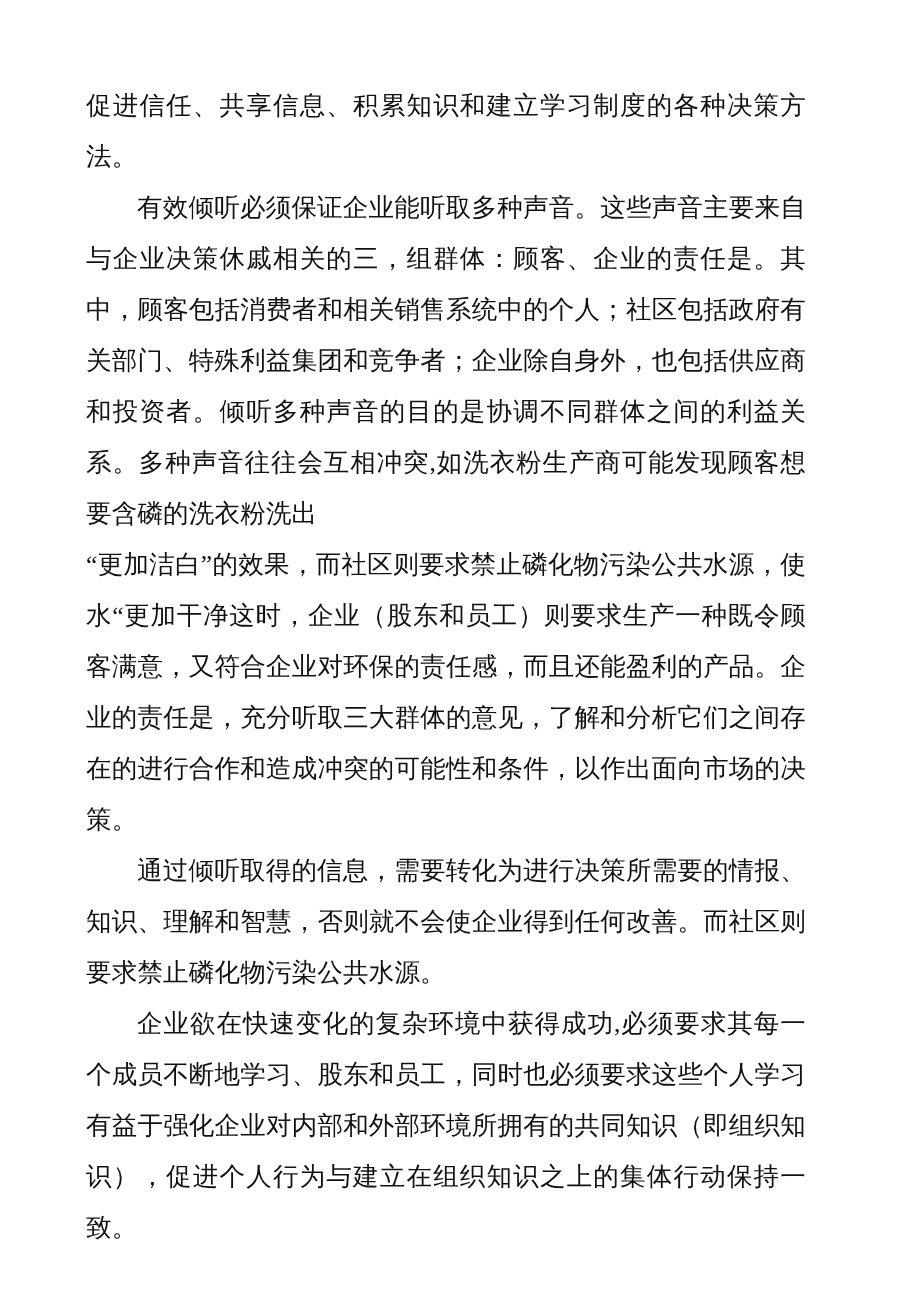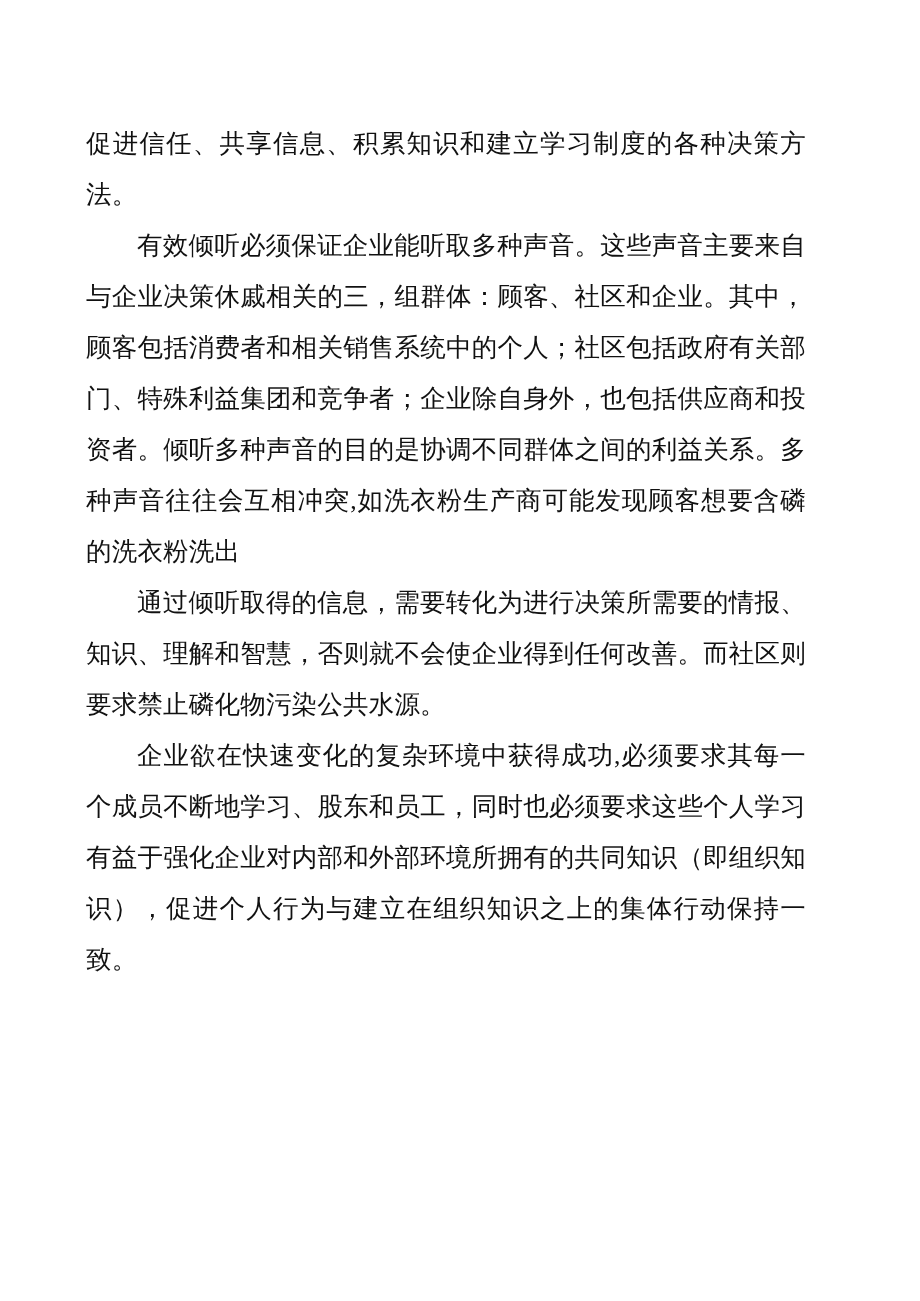--- a/index.html
+++ b/index.html
@@ -12,21 +12,21 @@
     height: 1301px;
     font-family: "Liberation Serif", "DejaVu Serif", serif;
     color: #000000;
     overflow: hidden;
   }
   .page {
     position: relative;
     width: 892px;
     height: 1301px;
     box-sizing: border-box;
-    padding: 118px 86px 60px 86px;
+    padding: 80px 86px 60px 86px;
     background: #ffffff;
   }
   .doc-body {
     font-size: 25.5px;
     line-height: 51px;
     text-align: justify;
     text-justify: inter-ideograph;
     letter-spacing: 0.2px;
     color: #111111;
   }
@@ -41,17 +41,18 @@
     margin: 0;
     text-indent: 2em;
   }
 </style>
 </head>
 <body>
 
 <div class="page">
   <div class="doc-body">
     <p class="para">促进信任、共享信息、积累知识和建立学习制度的各种决策方法。</p>
-    <p class="para indent">有效倾听必须保证企业能听取多种声音。这些声音主要来自与企业决策休戚相关的三，组群体：顾客、社区和企业。其中，顾客包括消费者和相关销售系统中的个人；社区包括政府有关部门、特殊利益集团和竞争者；企业除自身外，也包括供应商和投资者。倾听多种声音的目的是协调不同群体之间的利益关系。多种声音往往会互相冲突,如洗衣粉生产商可能发现顾客想要含磷的洗衣粉洗出</p>
+    <p class="para indent">有效倾听必须保证企业能听取多种声音。这些声音主要来自与企业决策休戚相关的三，组群体：顾客、企业的责任是。其中，顾客包括消费者和相关销售系统中的个人；社区包括政府有关部门、特殊利益集团和竞争者；企业除自身外，也包括供应商和投资者。倾听多种声音的目的是协调不同群体之间的利益关系。多种声音往往会互相冲突,如洗衣粉生产商可能发现顾客想要含磷的洗衣粉洗出</p>
+    <p class="para">“更加洁白”的效果，而社区则要求禁止磷化物污染公共水源，使水“更加干净这时，企业（股东和员工）则要求生产一种既令顾客满意，又符合企业对环保的责任感，而且还能盈利的产品。企业的责任是，充分听取三大群体的意见，了解和分析它们之间存在的进行合作和造成冲突的可能性和条件，以作出面向市场的决策。</p>
     <p class="para indent">通过倾听取得的信息，需要转化为进行决策所需要的情报、知识、理解和智慧，否则就不会使企业得到任何改善。而社区则要求禁止磷化物污染公共水源。</p>
     <p class="para indent">企业欲在快速变化的复杂环境中获得成功,必须要求其每一个成员不断地学习、股东和员工，同时也必须要求这些个人学习有益于强化企业对内部和外部环境所拥有的共同知识（即组织知识），促进个人行为与建立在组织知识之上的集体行动保持一致。</p>
   </div>
 </div>
 
 </body></html>

